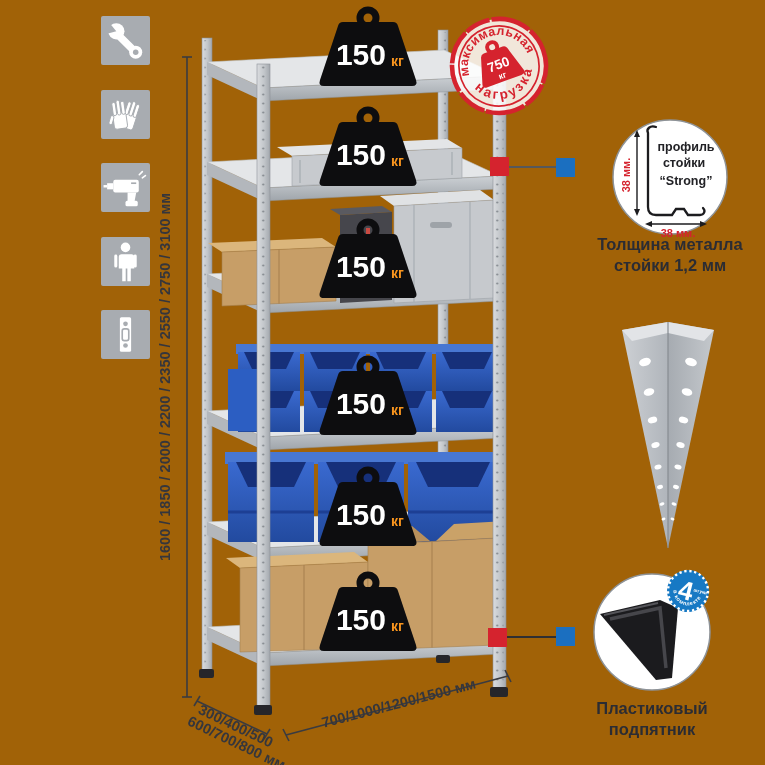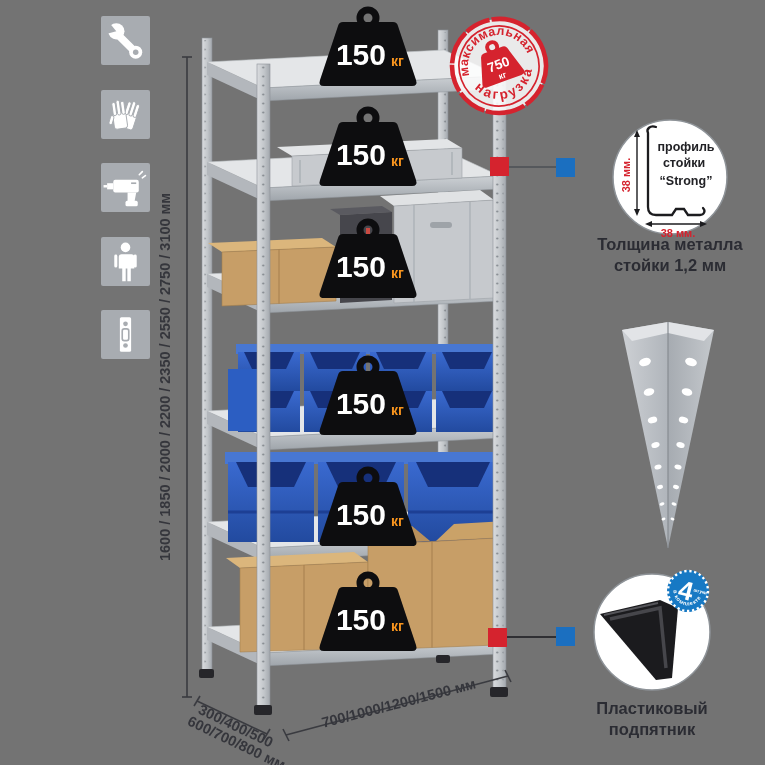--- a/index.html
+++ b/index.html
@@ -1,16 +1,16 @@
 <!DOCTYPE html>
 <html><head>
 <meta charset="utf-8">
 <style>
   html,body{margin:0;padding:0;background:#fff;}
-  .stage{position:relative;width:765px;height:765px;background:#737373;overflow:hidden;
+  .stage{position:relative;width:765px;height:765px;background:#a16207;overflow:hidden;
          font-family:"Liberation Sans",sans-serif;}
   .tile{position:absolute;left:101px;width:49px;height:49px;background:#a8acb1;border-radius:2px;
         display:flex;align-items:center;justify-content:center;}
   .tile svg{display:block;}
   .scene{position:absolute;left:0;top:0;}
   .scene text{font-family:"Liberation Sans",sans-serif;}
   .dim-label{fill:#35363c;font-weight:bold;font-size:14.5px;}
   .caption{fill:#2b2c33;font-weight:bold;font-size:16.5px;text-anchor:middle;}
   .w-num{fill:#ffffff;font-weight:bold;font-size:30px;text-anchor:end;}
   .w-unit{fill:#f7941e;font-weight:bold;font-size:14px;}

